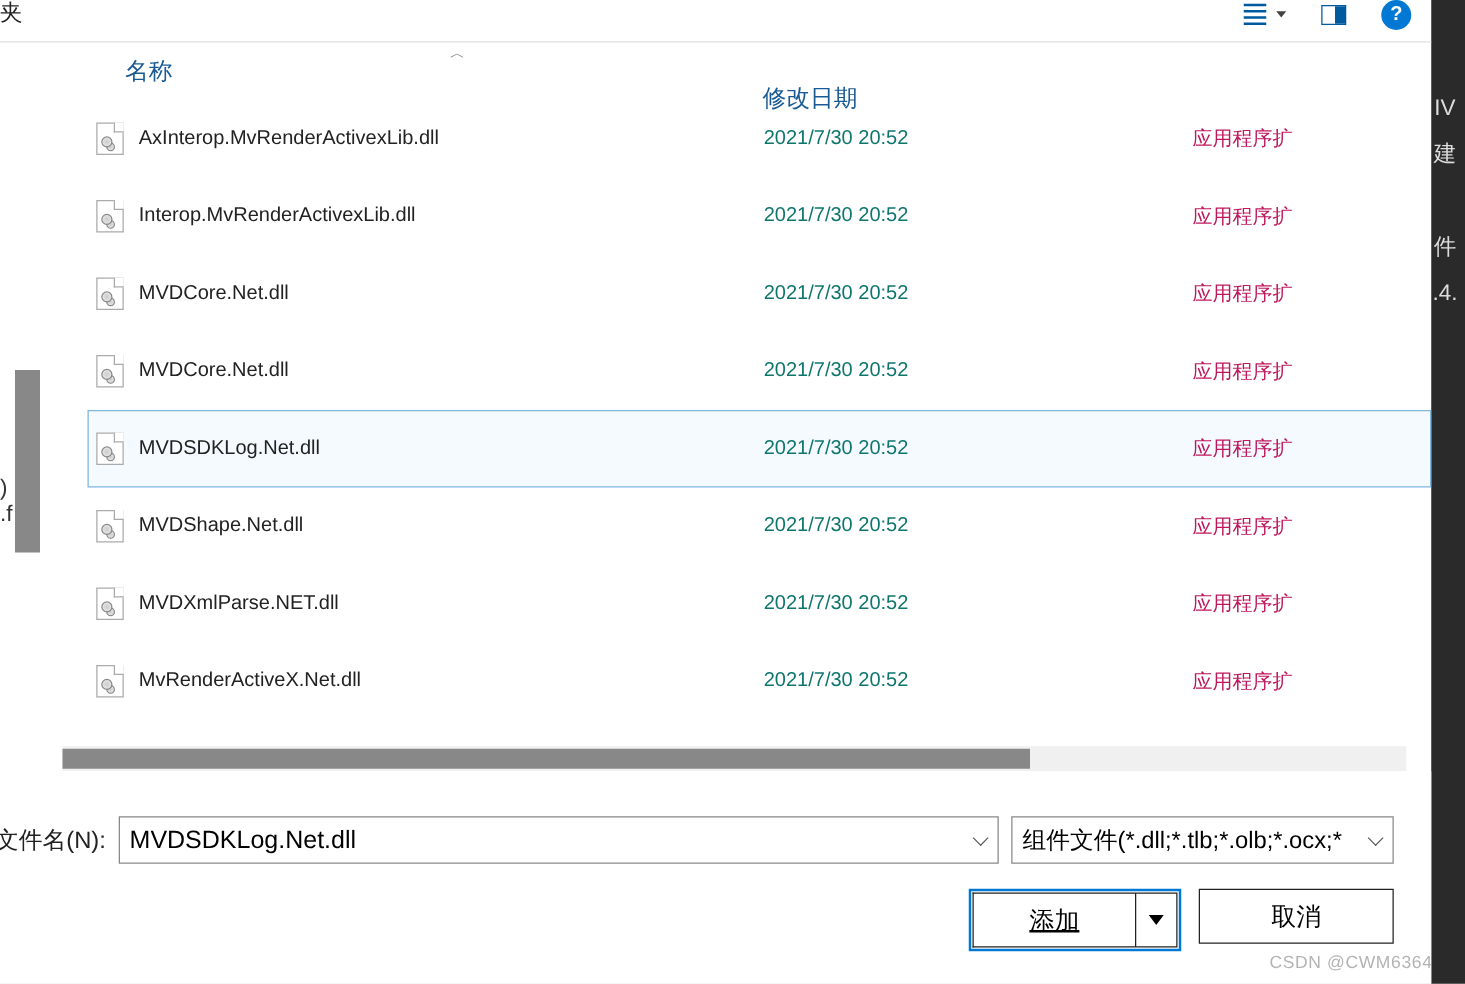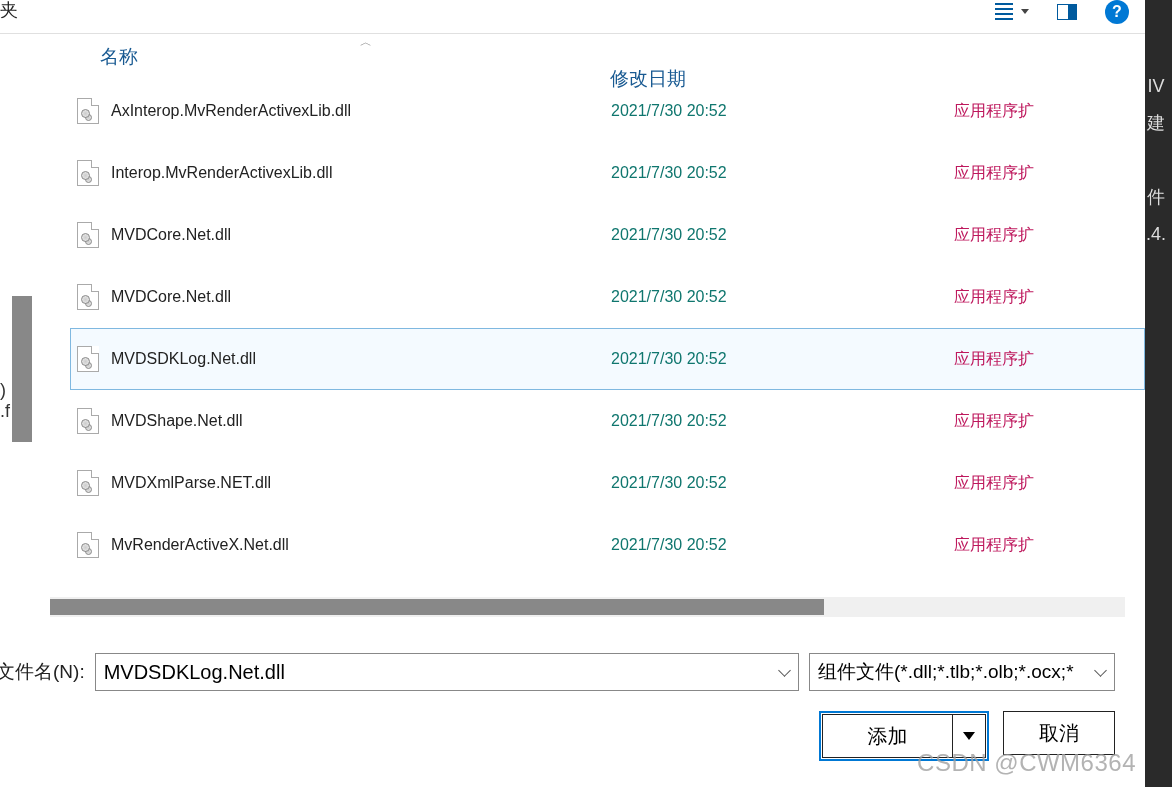--- a/index.html
+++ b/index.html
@@ -255,45 +255,46 @@
       background: #fff;
       display: flex;
       align-items: center;
       justify-content: center;
       font-size: 20px;
       cursor: pointer;
     }
     .btn-add-main {
       width: 130px;
       border-right: none;
+      text-decoration: underline;
     }
     .btn-add-split {
       width: 34px;
       border-left: 1px solid #222;
       display: flex;
       align-items: center;
       justify-content: center;
     }
     .btn-add-split::before {
       content: '';
       border-left: 6px solid transparent;
       border-right: 6px solid transparent;
       border-top: 8px solid #000;
     }
     .btn-add-wrap {
       display: flex;
       border: 2px solid #0078d4;
       padding: 1px;
     }
-    .btn-cancel { width: 112px; font-family: Liberation Serif, serif; }
+    .btn-cancel { width: 156px; font-family: Liberation Serif, serif; }
     .watermark {
       position: absolute;
-      right: 36px;
+      right: 26px;
       bottom: 10px;
-      font-size: 24px;
+      font-size: 14px;
       color: rgba(160,160,160,.8);
       font-family: Arial, sans-serif;
       letter-spacing: .5px;
     }
     .bg-fragment {
       position: absolute;
       right: 0;
       top: 44px;
       width: 32px;
       color: #ddd;

